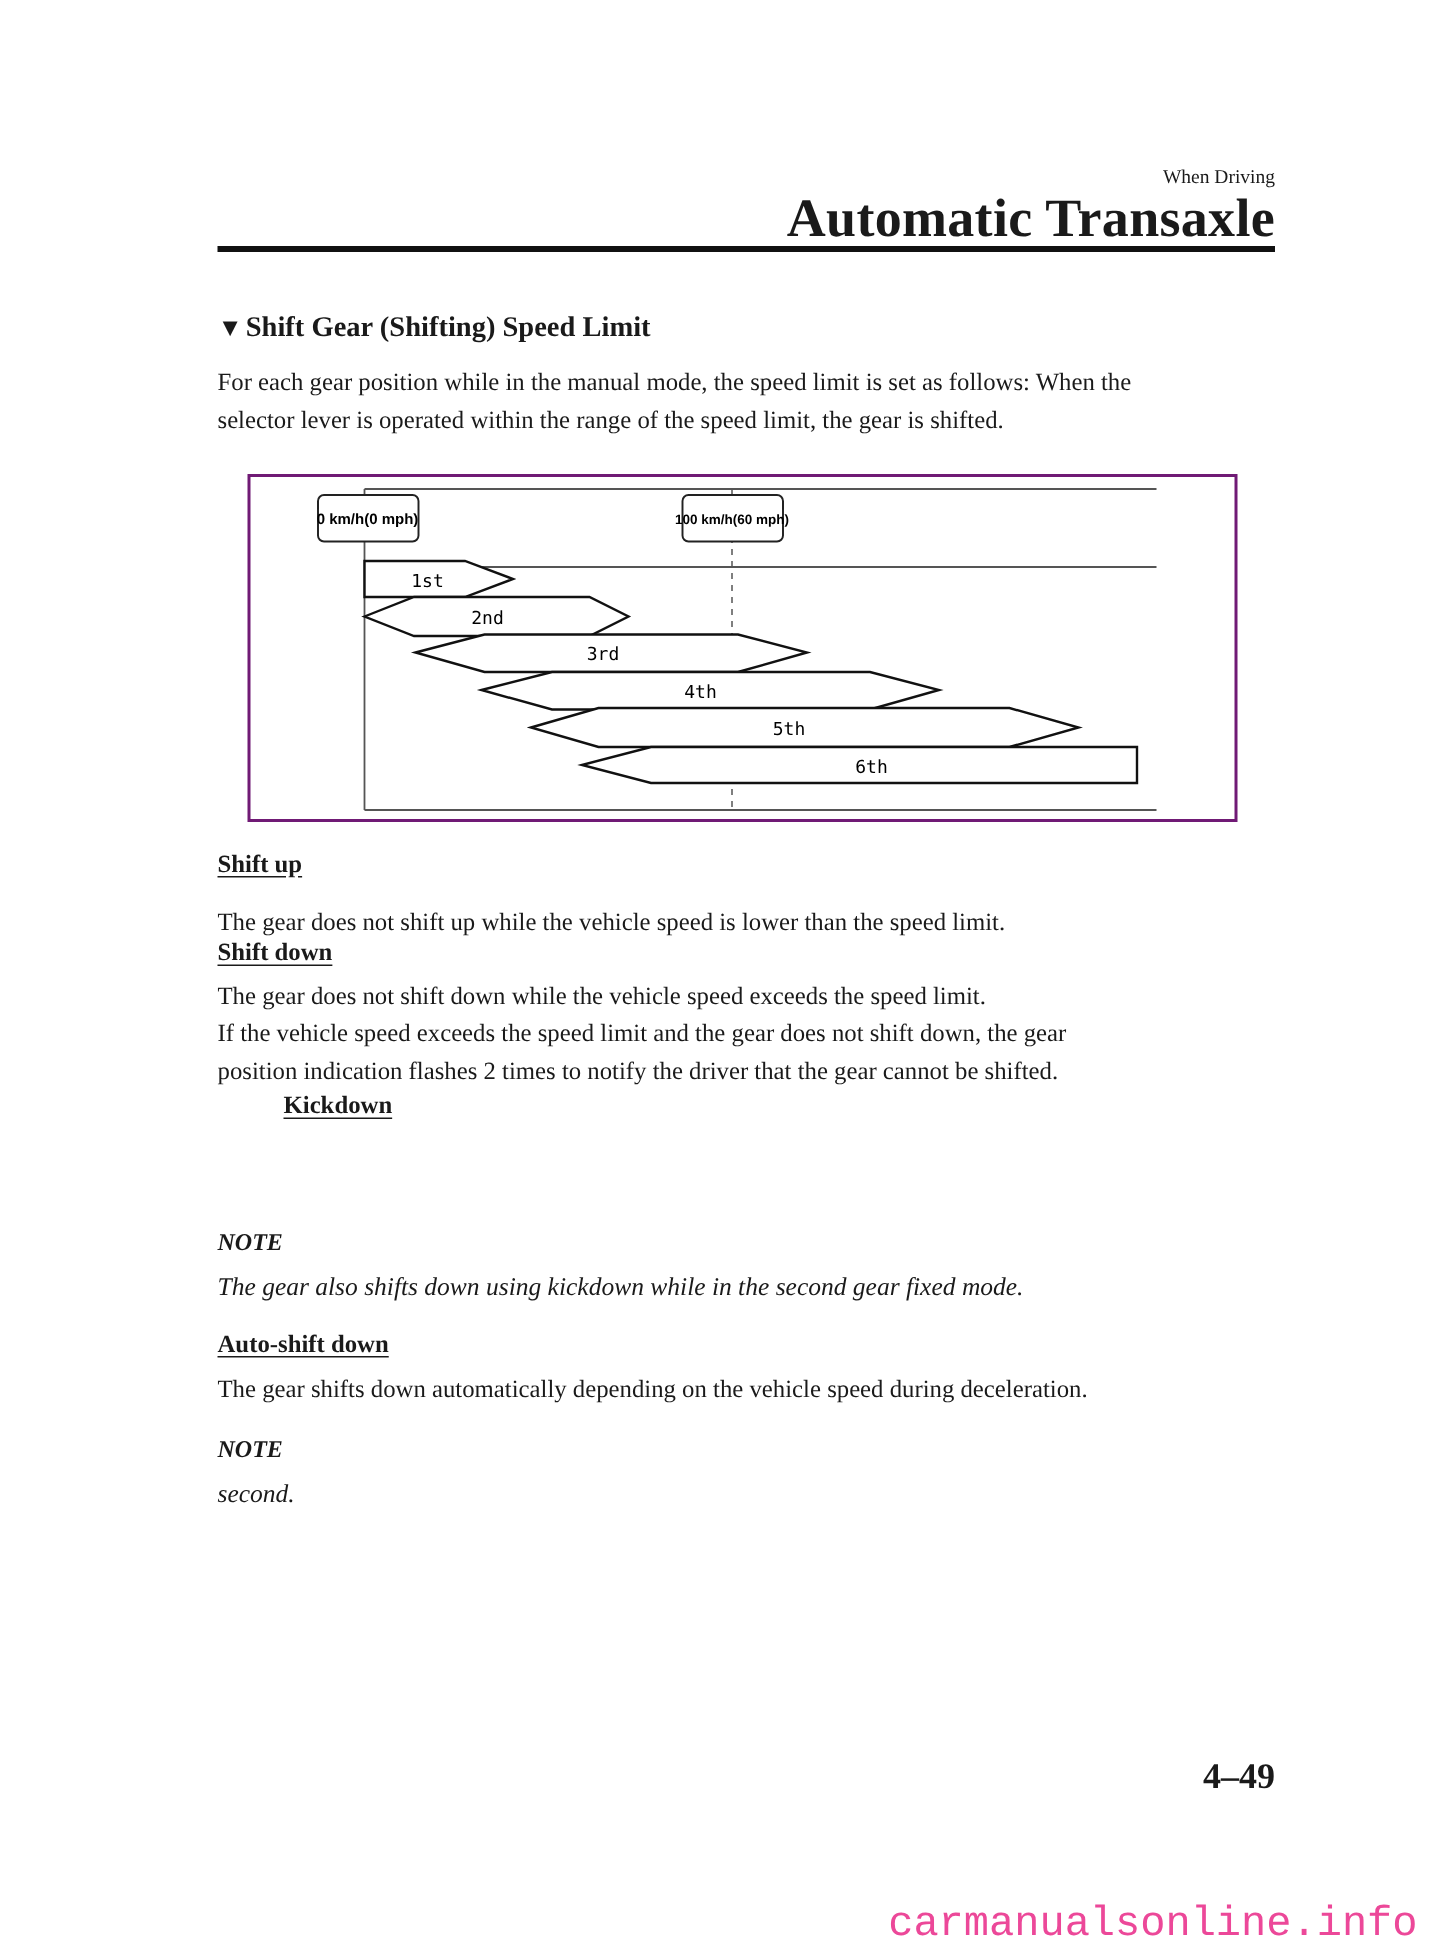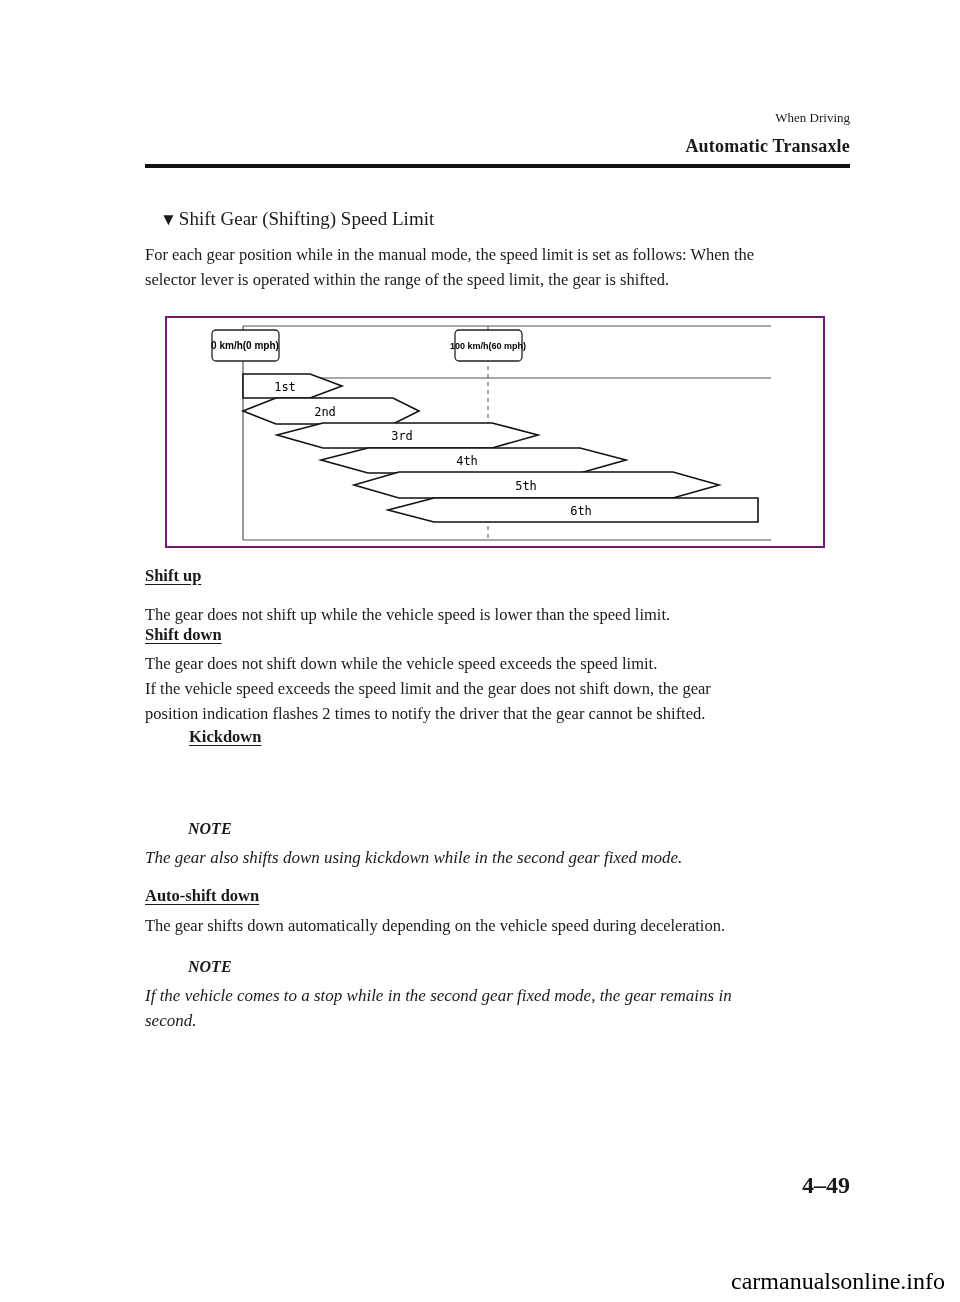--- a/index.html
+++ b/index.html
@@ -1,30 +1,30 @@
 <!DOCTYPE html>
 <html><head>
 <meta charset="utf-8">
 <style>
   html, body { margin: 0; padding: 0; background: #ffffff; }
   body { width: 960px; height: 1302px; position: relative; overflow: hidden;
          font-family: "Liberation Serif", serif; color: #1a1a1a; }
   .hdr-sub { position: absolute; right: 110px; top: 110px; font-size: 13px; font-weight: normal; }
-  .hdr-title { position: absolute; right: 110px; top: 124px; font-size: 18px; font-weight: bold; letter-spacing: 0.2px; margin-top: 12px; }
+  .hdr-title { position: absolute; right: 110px; top: 124px; font-size: 36px; font-weight: bold; letter-spacing: 0.2px; }
   .hdr-rule { position: absolute; left: 145px; top: 164px; width: 705px; height: 4px; background: #111; }
-  .sec-title { position: absolute; left: 160px; top: 208px; font-size: 19px; font-weight: normal; }
+  .sec-title { position: absolute; left: 145px; top: 208px; font-size: 19px; font-weight: bold; }
   .sec-title .tri { font-size: 17px; margin-right: 2px; }
   .para { position: absolute; left: 145px; font-size: 16.5px; line-height: 25px; width: 720px; }
   .sub { position: absolute; left: 145px; font-size: 16.5px; font-weight: bold; text-decoration: underline; text-underline-offset: 3px; }
-  .note-h { position: absolute; left: 145px; font-size: 16px; font-style: italic; font-weight: bold; margin-left: 43px; }
+  .note-h { position: absolute; left: 145px; font-size: 16px; font-style: italic; font-weight: bold; }
   .note-t { position: absolute; left: 145px; font-size: 17px; font-style: italic; line-height: 25px; width: 700px; }
   .diagram { position: absolute; left: 165px; top: 316px; width: 660px; height: 232px; border: 2px solid #701a75; box-sizing: border-box; }
   .diagram svg { position: absolute; left: 0; top: 0; }
   .pg { position: absolute; right: 110px; top: 1172px; font-size: 24px; font-weight: bold; }
-  .wm { position: absolute; right: 15px; top: 1268px; font-family: Liberation Serif, serif; font-size: 24px; color: #000000; }
+  .wm { position: absolute; right: 15px; top: 1268px; font-family: Liberation Mono, monospace; font-size: 28px; color: #ec4899; }
   .lbl { font-family: "Liberation Sans", sans-serif; font-size: 10px; font-weight: bold; }
   .glbl { font-family: "DejaVu Sans Mono", monospace; font-size: 12px; }
 </style>
 </head>
 <body>
 
 <div class="hdr-sub">When Driving</div>
 <div class="hdr-title">Automatic Transaxle</div>
 <div class="hdr-rule"></div>
 
@@ -87,18 +87,17 @@
 </div>
 <div class="note-h" style="top:820px;">NOTE</div>
 <div class="note-t" style="top:845px;">The gear also shifts down using kickdown while in the second gear fixed mode.</div>
 
 <div class="sub" style="top:886px;">Auto-shift down</div>
 <div class="para" style="top:913px;">
   <div>The gear shifts down automatically depending on the vehicle speed during deceleration.</div>
 </div>
 <div class="note-h" style="top:958px;">NOTE</div>
 <div class="note-t" style="top:983px;">
-  <div>If the vehicle comes to a stop while in the second gear fixed mode, the gear remains in</div>
   <div>second.</div>
 </div>
 
 <div class="pg">4–49</div>
 <div class="wm">carmanualsonline.info</div>
 
 </body></html>

